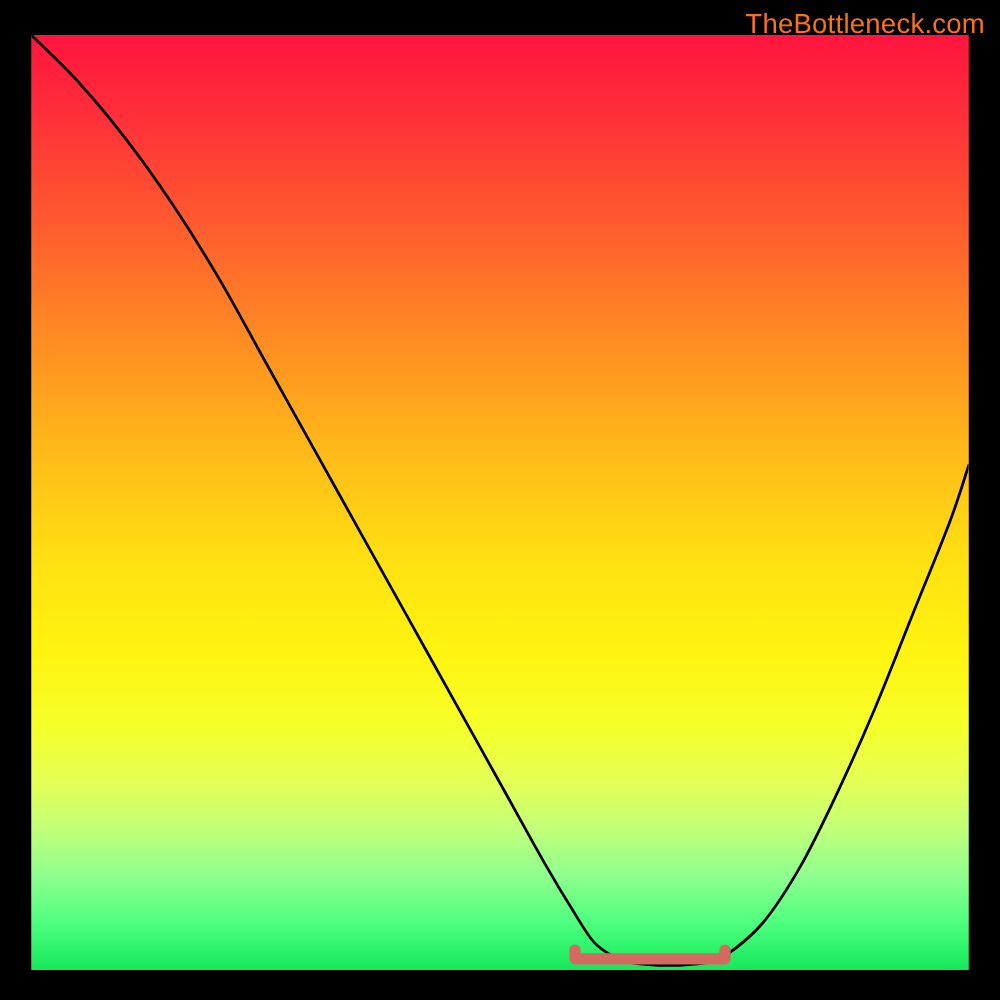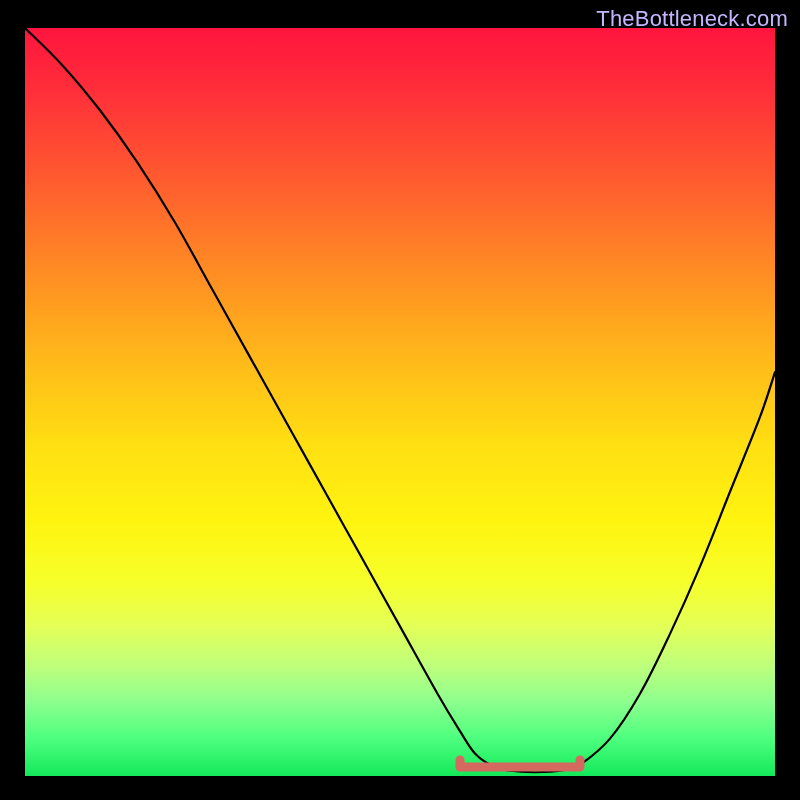--- a/index.html
+++ b/index.html
@@ -7,21 +7,21 @@
   .container {
     position: relative;
     width: 800px;
     height: 800px;
     background: #000;
   }
   .watermark {
     position: absolute;
     top: 6px;
     right: 12px;
-    color: #c4b5fd;
+    color: #f97316;
     font-family: Arial, Helvetica, sans-serif;
     font-size: 22px;
     letter-spacing: 0.2px;
     z-index: 20;
   }
   .plot-area {
     position: absolute;
     left: 25px;
     top: 28px;
     width: 750px;

